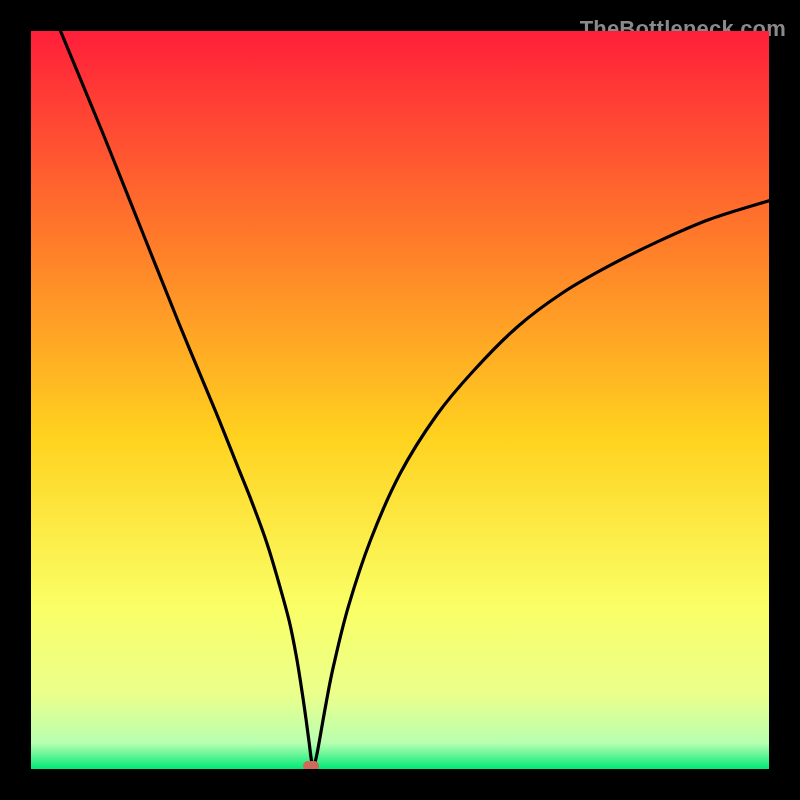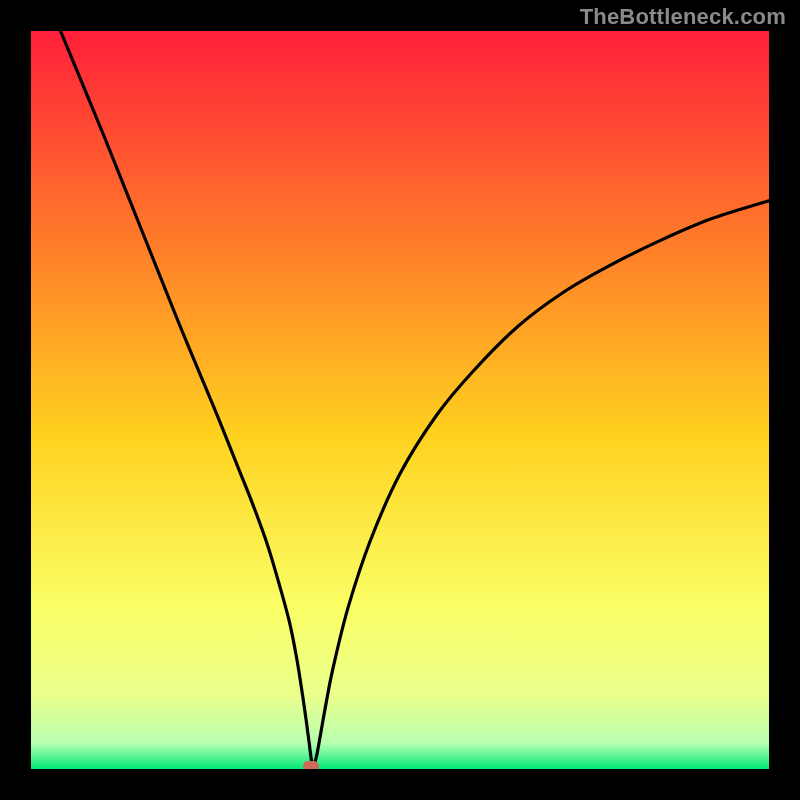--- a/index.html
+++ b/index.html
@@ -34,21 +34,21 @@
   }
   .marker {
     position: absolute;
     width: 16px;
     height: 10px;
     border-radius: 5px;
     transform: translate(-50%, -50%);
   }
   .watermark {
     position: absolute;
-    top: 4px;
+    top: 16px;
     right: 14px;
     font-family: Arial, Helvetica, sans-serif;
     font-size: 22px;
     font-weight: 600;
     color: #8a8a8a;
     letter-spacing: 0.2px;
     margin-left: 32px;
   }
 </style>
 </head>

